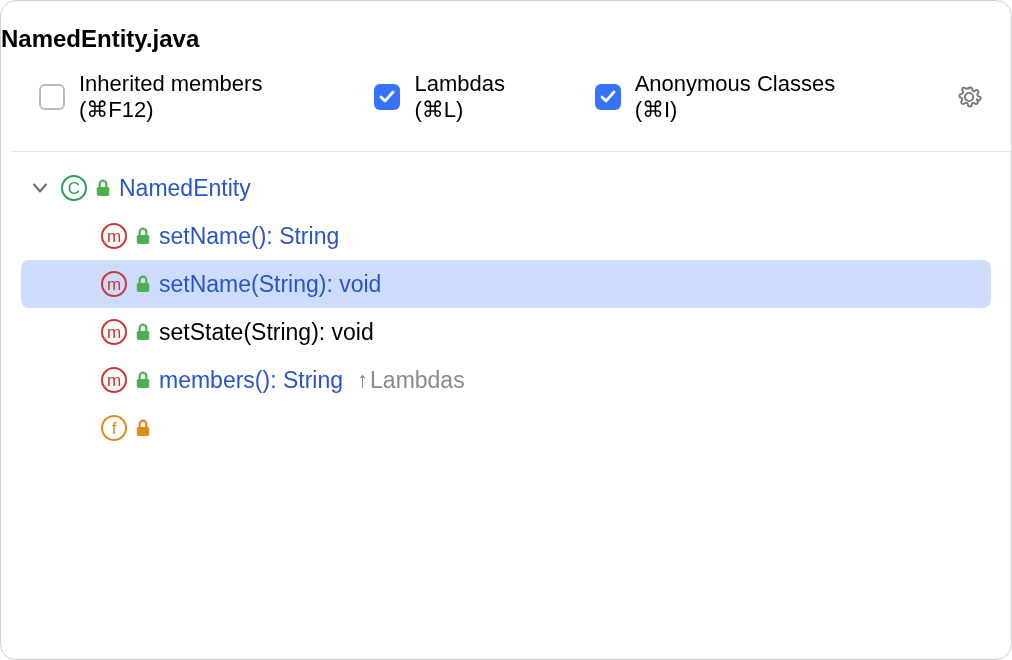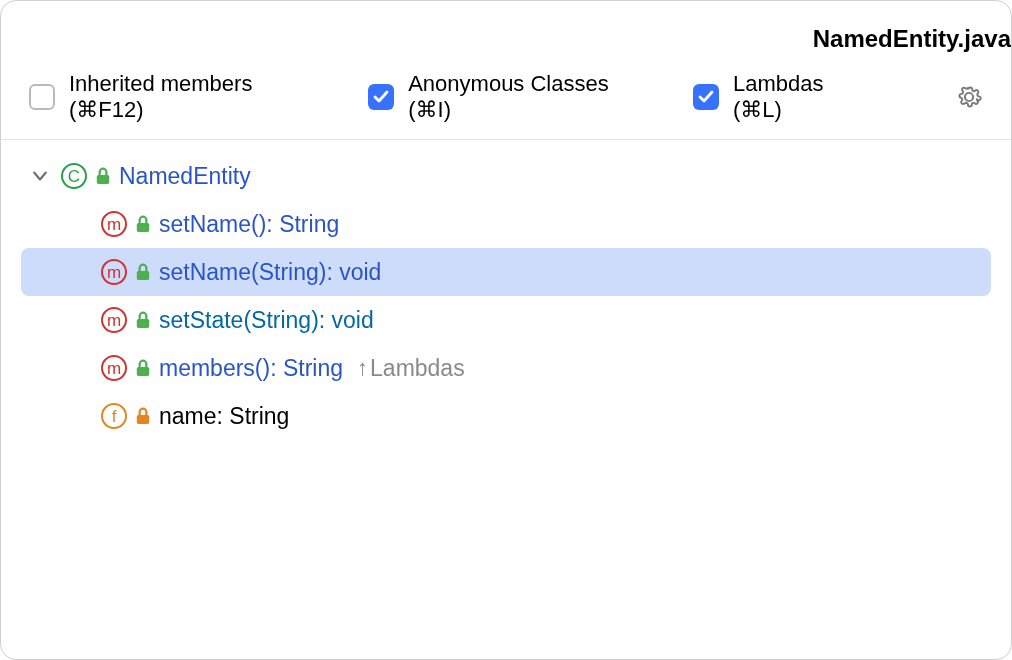--- a/index.html
+++ b/index.html
@@ -12,31 +12,32 @@
   }
   .window {
     width: 1012px; height: 660px;
     border: 1px solid #d0d0d0;
     border-radius: 16px;
     overflow: hidden;
     display: flex;
     flex-direction: column;
   }
   .titlebar {
-    text-align: right;
+    text-align: left;
     font-weight: 700;
     font-size: 24px;
     padding: 24px 0 18px 0;
   }
   .toolbar {
     display: flex;
     align-items: center;
     gap: 40px;
-    padding: 0 28px 16px 28px;
+    padding: 0 28px 28px 28px;
     border-bottom: 1px solid #e4e4e4;
+    margin-left: 10px;
   }
   .checkbox-group {
     display: flex;
     align-items: center;
     gap: 14px;
     font-size: 22px;
     cursor: pointer;
   }
   .checkbox {
     width: 26px; height: 26px;
@@ -109,21 +110,21 @@
     font-family: Arial, sans-serif;
   }
   .kind-class  { border-color:#2b9f4d; color:#2b9f4d; }
   .kind-method { border-color:#d03434; color:#d03434; }
   .kind-field  { border-color:#e0881e; color:#e0881e; }
   .lock-icon {
     width: 16px; height: 18px;
     flex-shrink:0;
   }
   .label-blue  { color:#2a55c8;text-align:center; }
-  .label-green { color:#0369a1;text-align:right; }
+  .label-green { color:#000000;text-align:right; }
   .label-black { color:#000; }
   .origin {
     color:#8a8a8a;
     margin-left: 6px;
     display:inline-flex;
     align-items:center;
     gap:2px;
   }
   .origin-arrow {
     font-size: 22px;
@@ -141,29 +142,29 @@
     <label class="checkbox-group">
       <span class="checkbox unchecked"></span>
       <span>Inherited members (⌘F12)</span>
     </label>
     <label class="checkbox-group">
       <span class="checkbox checked">
         <svg width="18" height="18" viewBox="0 0 18 18">
             <path d="M3 9 L7 13 L15 4" stroke="#fff" stroke-width="2.8" fill="none" stroke-linecap="round" stroke-linejoin="round"></path>
           </svg>
       </span>
-      <span>Anonymous Classes (⌘I)</span>
+      <span>Lambdas (⌘L)</span>
     </label>
     <label class="checkbox-group">
       <span class="checkbox checked">
         <svg width="18" height="18" viewBox="0 0 18 18">
             <path d="M3 9 L7 13 L15 4" stroke="#fff" stroke-width="2.8" fill="none" stroke-linecap="round" stroke-linejoin="round"></path>
           </svg>
       </span>
-      <span>Lambdas (⌘L)</span>
+      <span>Anonymous Classes (⌘I)</span>
     </label>
     <span class="toolbar-spacer"></span>
     <span class="gear">
       <svg width="26" height="26" viewBox="0 0 24 24">
         <path fill="none" stroke="#7a7a7a" stroke-width="1.8" d="M12 8.2a3.8 3.8 0 1 0 0 7.6 3.8 3.8 0 0 0 0-7.6z"></path>
         <path fill="none" stroke="#7a7a7a" stroke-width="1.8" d="M19.4 13.5a1.5 1.5 0 0 0 .3 1.65l.05.05a1.8 1.8 0 1 1-2.55 2.55l-.05-.05a1.5 1.5 0 0 0-1.65-.3 1.5 1.5 0 0 0-.9 1.37V19a1.8 1.8 0 1 1-3.6 0v-.1a1.5 1.5 0 0 0-.98-1.37 1.5 1.5 0 0 0-1.65.3l-.5.05a1.8 1.8 0 1 1-2.55-2.55l.05-.05a1.5 1.5 0 0 0 .3-1.65 1.5 1.5 0 0 0-1.37-.9H5a1.8 1.8 0 1 1 0-3.6h.1a1.5 1.5 0 0 0 1.37-.98 1.5 1.5 0 0 0-.3-1.65l-.05-.05a1.8 1.8 0 1 1 2.55-2.55l.05.05a1.5 1.5 0 0 0 1.65.3H10.5a1.5 1.5 0 0 0 .9-1.37V5a1.8 1.8 0 1 1 3.6 0v.1a1.5 1.5 0 0 0 .9 1.37 1.5 1.5 0 0 0 1.65-.3l.05-.05a1.8 1.8 0 1 1 2.55 2.55l-.05.05a1.5 1.5 0 0 0-.3 1.65V10.5a1.5 1.5 0 0 0 1.37.9H21a1.8 1.8 0 1 1 0 3.6h-.1a1.5 1.5 0 0 0-1.37.9z"></path>
       </svg>
     </span>
   </div>
 
@@ -238,18 +239,17 @@
     </div>
 
     <div class="tree-row indent-1">
       <span class="arrow-spacer"></span>
       <div class="content">
         <span class="kind-icon kind-field">f</span>
         <svg class="lock-icon" viewBox="0 0 14 16">
           <rect x="1.5" y="7" width="11" height="8" rx="1.5" fill="#e0881e"></rect>
           <path d="M4 7 V4.5 a3 3 0 0 1 6 0 V7" fill="none" stroke="#e0881e" stroke-width="2"></path>
         </svg>
-        <span class="label-black">name: String</span>
       </div>
     </div>
 
   </div>
 </div>
 
 </body></html>

